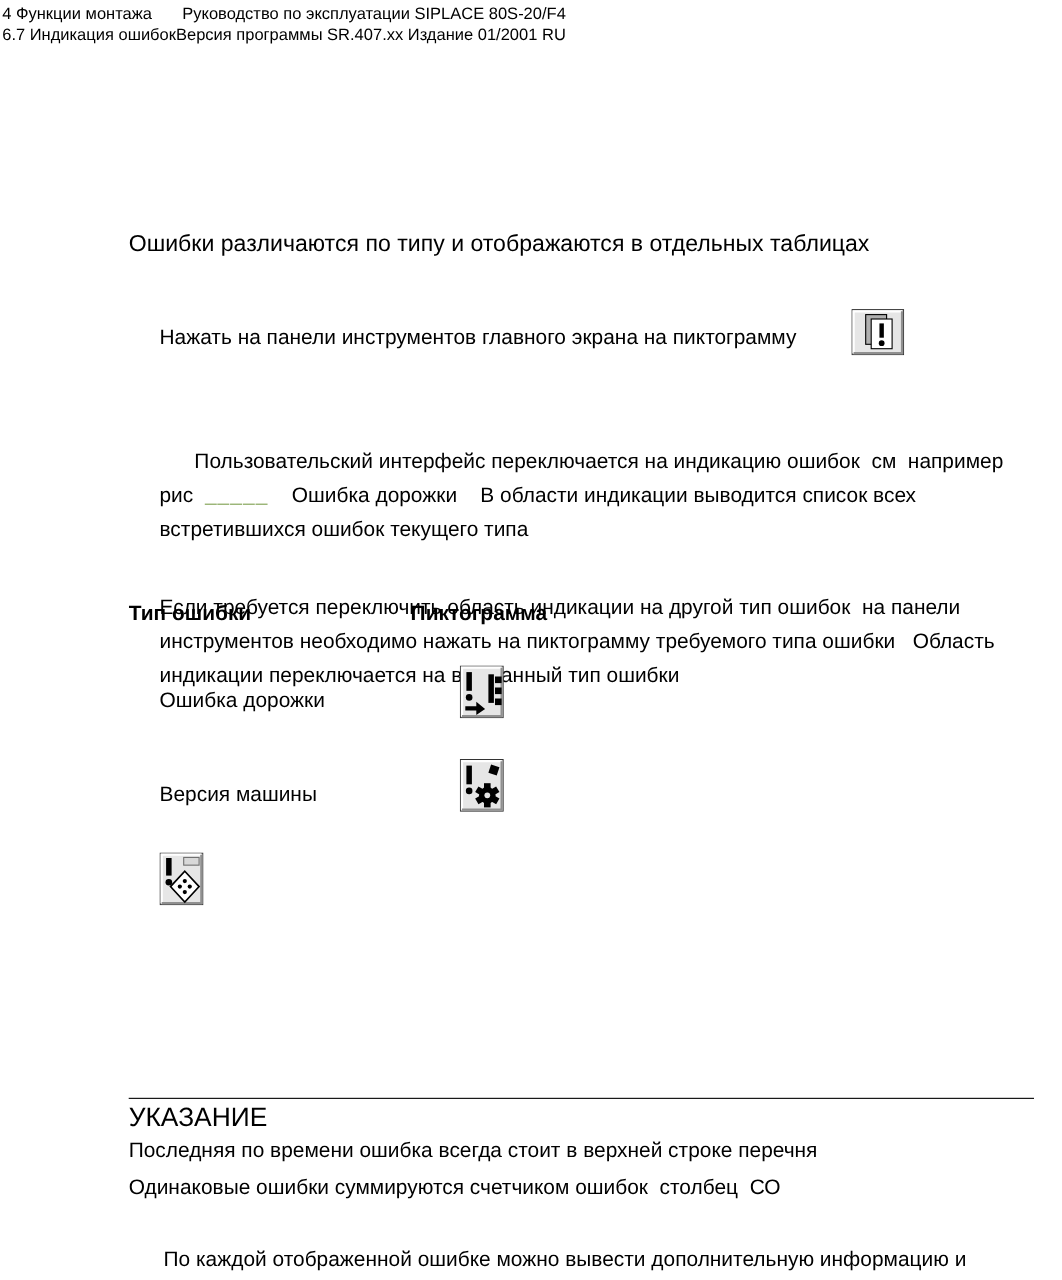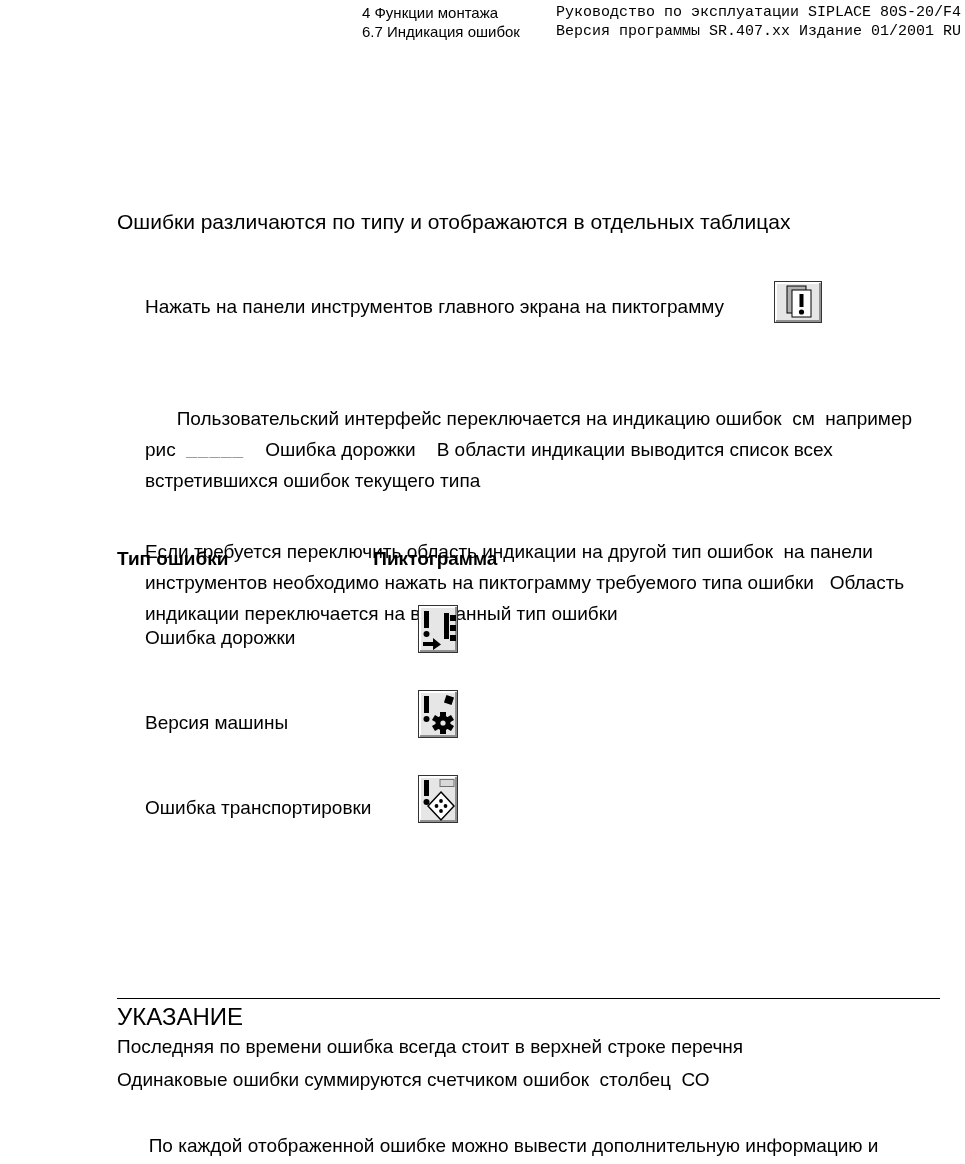--- a/index.html
+++ b/index.html
@@ -11,26 +11,25 @@
     background: #ffffff;
     color: #000000;
     font-family: "Liberation Sans", "DejaVu Sans", sans-serif;
     overflow: hidden;
   }
   
   .header {
     position: absolute;
     top: 3px; left: 2px; right: 4px;
     display: flex;
-    justify-content: flex-end;
+    justify-content: flex-start;
     font-size: 15px;
     line-height: 19px;
-    gap: 36px;
-  }
-  .header .right { text-align: right; font-family: Liberation Mono, monospace; }
+  }
+  .header .right { text-align: right; }
   
   .doc-title {
     position: absolute;
     top: 108px; left: 117px;
     font-size: 37px;
     font-weight: bold;
     letter-spacing: 0.5px;
   }
   
   .intro {
@@ -46,21 +45,21 @@
     position: absolute;
     top: 250px; left: 145px;
     width: 772px;
     font-size: 19px;
     line-height: 31px;
   }
   .steps p { margin-bottom: 9px; white-space: pre-wrap; }
   .step-with-icon { display: flex; align-items: center; gap: 8px; }
   .inline-icon { flex: 0 0 auto; display: inline-block; }
   .ref-link {
-    color: #ef4444;
+    color: #4d7c0f;
     font-weight: bold;
     letter-spacing: 1px;
     text-decoration: none;
   }
   
   .table-head {
     position: absolute;
     top: 548px; left: 117px;
     font-size: 19px;
     font-weight: bold;
@@ -182,21 +181,20 @@
             <rect x="-3" y="-11" width="6" height="22" fill="#000000" transform="rotate(60)"></rect>
             <rect x="-3" y="-11" width="6" height="22" fill="#000000" transform="rotate(120)"></rect>
             <circle cx="0" cy="0" r="7.5" fill="#000000"></circle>
             <circle cx="0" cy="0" r="2.6" fill="#e6e6e6"></circle>
           </g>
         </svg>
       </span>
     </div>
 
     <div class="error-row">
-      <span class="row-label">Ошибка транспортировки</span>
       <span class="row-icon">
         <svg width="40" height="48" viewBox="0 0 40 48" aria-hidden="true">
           <rect x="0.5" y="0.5" width="39" height="47" fill="#e6e6e6" stroke="#333333"></rect>
           <path d="M2,46 L2,2 L38,2" stroke="#ffffff" stroke-width="2" fill="none"></path>
           <path d="M38,2 L38,46 L2,46" stroke="#909090" stroke-width="2" fill="none"></path>
           <rect x="6" y="5" width="5" height="16" fill="#000000"></rect>
           <circle cx="8.5" cy="27" r="3" fill="#000000"></circle>
           <rect x="22" y="4.5" width="14" height="7" fill="#d8d8d8" stroke="#707070"></rect>
           <polygon points="23,17 36,31 23,45 10,31" fill="#ffffff" stroke="#000000" stroke-width="1.5"></polygon>
           <circle cx="23" cy="26" r="1.9" fill="#000000"></circle>

